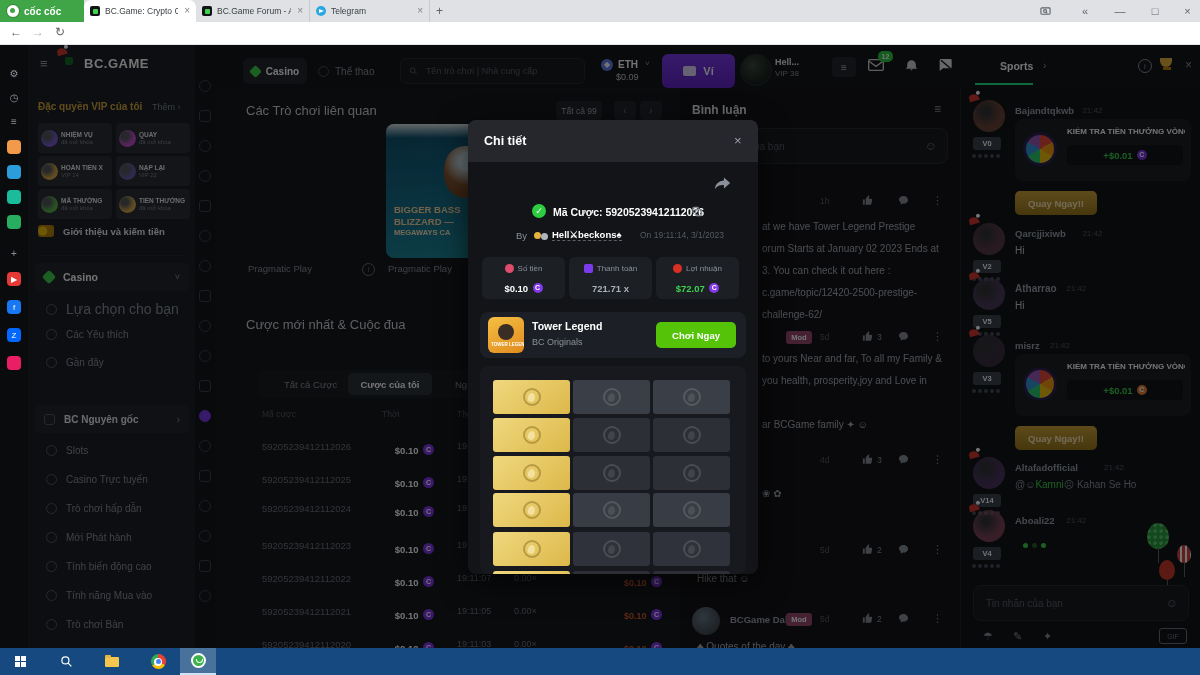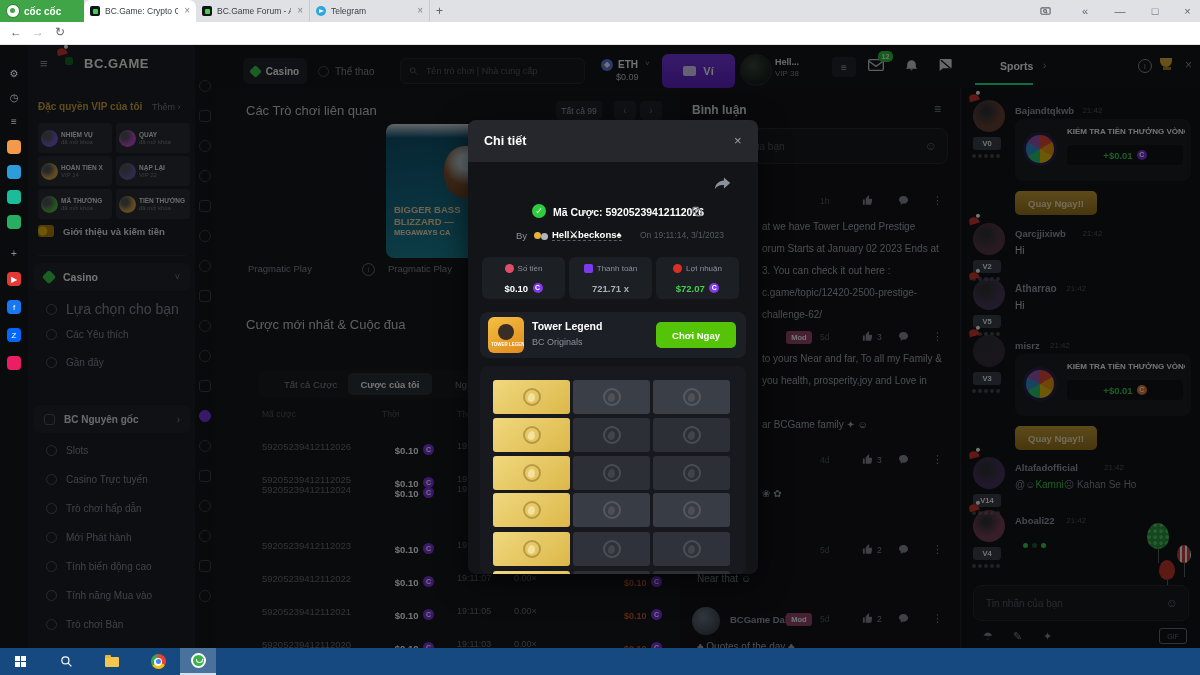--- a/index.html
+++ b/index.html
@@ -416,21 +416,21 @@
                 <path d="M2 10h4v11H2zM22 10a2 2 0 0 0-2-2h-5.2l.8-4.2A2 2 0 0 0 13.6 1L8 8v13h10.4a2 2 0 0 0 2-1.6l1.6-8A2 2 0 0 0 22 10z"></path>
               </svg>
               <span style="color:#8b919b;font-size:8.5px;">2</span>
             </div>
             <div class="tx" style="left: 218px; top: 499px;">
               <svg width="11" height="11" viewBox="0 0 24 24" fill="#8b919b">
                 <path d="M12 2C6.5 2 2 5.6 2 10c0 2.5 1.5 4.8 4 6.2V21l4.2-2.3c.6.1 1.2.2 1.8.2 5.5 0 10-3.6 10-8S17.5 2 12 2z"></path>
               </svg>
             </div>
             <div class="tx" style="left: 252px; top: 498px; color: rgb(139, 145, 155); font-size: 11px;">⋮</div>
-            <div class="tx" style="left: 17px; top: 528px; color: rgb(166, 173, 182); font-size: 10px; max-width: 192px;">Near that ☺</div>
+            <div class="tx" style="left: 17px; top: 528px; color: rgb(166, 173, 182); font-size: 10px; max-width: 192px;">Hike that ☺</div>
           </div>
           <div class="abs" style="left: 0px; top: 0px; width: 280px;">
             <div class="avatar" style="left: 12px; top: 562px; width: 28px; height: 28px; background: radial-gradient(circle at 40% 35%, rgb(106, 122, 138), rgb(48, 56, 63));"></div>
             <div class="tx" style="left: 50px; top: 569px; color: rgb(154, 162, 172); font-size: 9.5px; font-weight: bold; max-width: 66px; overflow: hidden;">BCGame Dak...</div>
             <div class="tx" style="left: 106px; top: 568px; width: 26px; height: 13px; background: rgb(156, 74, 112); border-radius: 3px; color: rgb(255, 255, 255); font-size: 7.5px; font-weight: bold; display: flex; align-items: center; justify-content: center;">Mod</div>
             <div class="tx" style="left: 140px; top: 569px; color: rgb(86, 91, 99); font-size: 8.5px;">5d</div>
             <div class="tx" style="left: 182px; top: 568px; display: flex; gap: 4px; align-items: center;">
               <svg width="11" height="11" viewBox="0 0 24 24" fill="#8b919b">
                 <path d="M2 10h4v11H2zM22 10a2 2 0 0 0-2-2h-5.2l.8-4.2A2 2 0 0 0 13.6 1L8 8v13h10.4a2 2 0 0 0 2-1.6l1.6-8A2 2 0 0 0 22 10z"></path>
               </svg>
@@ -666,21 +666,21 @@
           <div class="tx" style="left: 268px; top: 11px; color: rgb(111, 117, 126); font-size: 9px;">0.00×</div>
           <div class="tx" style="left: 352px; top: 10px; width: 64px; text-align: right;"><span style="color:#cd5c33;font-weight:bold;font-size:9px;">$0.10</span> <span class="coin">C</span></div>
         </div>
         <div class="betrow" style="top: 418px;">
           <div class="tx" style="left: 16px; top: 11px; color: rgb(111, 117, 126); font-size: 9.5px;">59205239412112025</div>
           <div class="tx" style="left: 128px; top: 10px; width: 60px; text-align: right;"><span style="color:#fff;font-weight:bold;font-size:9.5px;">$0.10</span> <span class="coin">C</span></div>
           <div class="tx" style="left: 211px; top: 11px; color: rgb(111, 117, 126); font-size: 9px;">19:11:12</div>
           <div class="tx" style="left: 268px; top: 11px; color: rgb(111, 117, 126); font-size: 9px;">0.00×</div>
           <div class="tx" style="left: 352px; top: 10px; width: 64px; text-align: right;"><span style="color:#cd5c33;font-weight:bold;font-size:9px;">$0.10</span> <span class="coin">C</span></div>
         </div>
-        <div class="betrow" style="top: 428px;">
+        <div class="betrow" style="top: 447px;">
           <div class="tx" style="left: 16px; top: 11px; color: rgb(111, 117, 126); font-size: 9.5px;">59205239412112024</div>
           <div class="tx" style="left: 128px; top: 10px; width: 60px; text-align: right;"><span style="color:#fff;font-weight:bold;font-size:9.5px;">$0.10</span> <span class="coin">C</span></div>
           <div class="tx" style="left: 211px; top: 11px; color: rgb(111, 117, 126); font-size: 9px;">19:11:10</div>
           <div class="tx" style="left: 268px; top: 11px; color: rgb(111, 117, 126); font-size: 9px;">0.00×</div>
           <div class="tx" style="left: 352px; top: 10px; width: 64px; text-align: right;"><span style="color:#cd5c33;font-weight:bold;font-size:9px;">$0.10</span> <span class="coin">C</span></div>
         </div>
         <div class="betrow" style="top: 484px;">
           <div class="tx" style="left: 16px; top: 11px; color: rgb(111, 117, 126); font-size: 9.5px;">59205239412112023</div>
           <div class="tx" style="left: 128px; top: 10px; width: 60px; text-align: right;"><span style="color:#fff;font-weight:bold;font-size:9.5px;">$0.10</span> <span class="coin">C</span></div>
           <div class="tx" style="left: 211px; top: 11px; color: rgb(111, 117, 126); font-size: 9px;">19:11:09</div>

